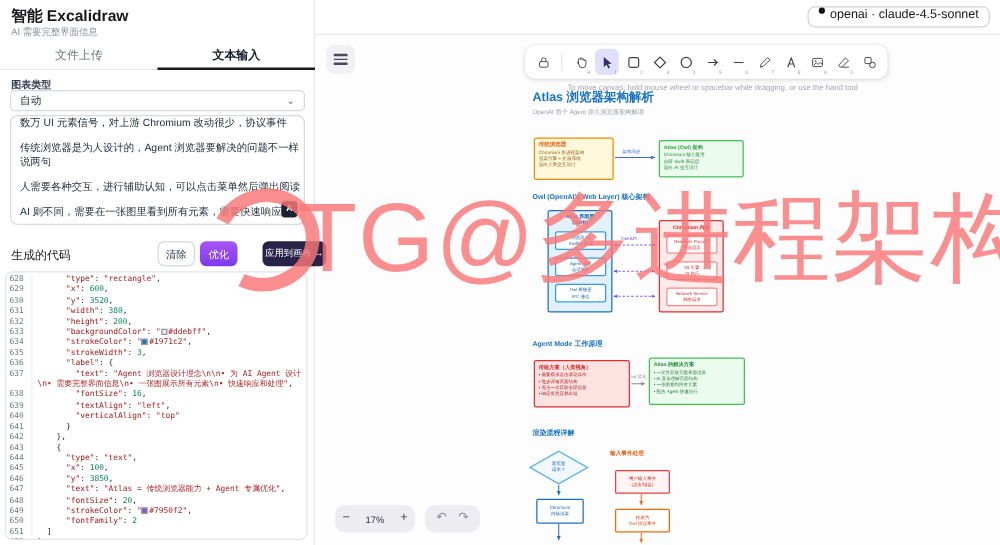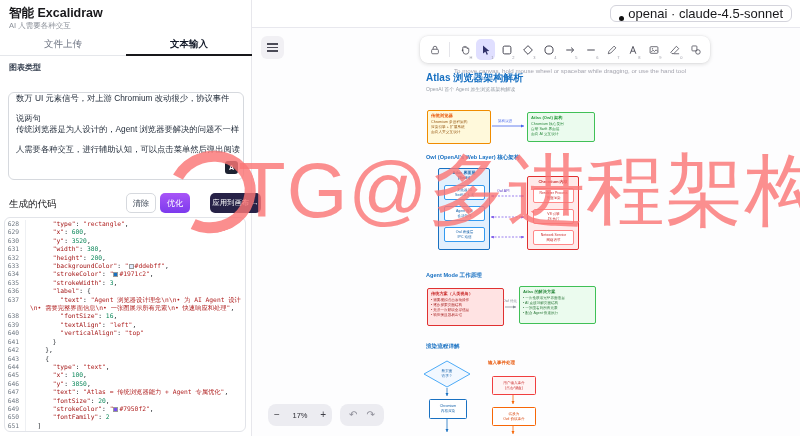--- a/index.html
+++ b/index.html
@@ -43,21 +43,21 @@
   .code-line .ln { width:20px; flex:0 0 20px; text-align:right; padding-right:6px; color:#6e7781; }
   .code-line .cc { white-space:pre-wrap; word-break:break-all; border-left:1px solid #eef0f3; padding-left:4px; flex:1; }
   .tk-k { color:#a31515; } .tk-s { color:#b02121; } .tk-n { color:#098658; } .tk-p { color:#24292f; }
   .swatch { display:inline-block; width:5px; height:5px; border:0.5px solid #999; margin-right:1px; vertical-align:middle; }
   .tk-c { color:#b02121; }
 
   
   #topbar { position:absolute; left:252px; top:0; width:548px; height:28px; background:#fff;
     border-bottom:1px solid #e8e8ee; z-index:4; }
   .model-pill { position:absolute; right:8px; top:5px; height:17px; border:1px solid #d4d4dc; border-radius:6px;
-    background:#fff; display:flex; align-items:flex-end; gap:4px; padding:0 8px; font-size:13px; color:#18181b; cursor:pointer; }
+    background:#fff; display:flex; align-items:flex-start; gap:4px; padding:0 8px; font-size:10px; color:#18181b; cursor:pointer; }
   .model-pill .dot { width:5px; height:5px; border-radius:50%; background:#111; }
   #canvas { position:absolute; left:252px; top:28px; width:548px; height:408px; background:#fdfdfe; }
   .hamburger { position:absolute; left:261px; top:36px; width:23px; height:23px; background:#f1f0f4;
     border-radius:6px; display:flex; flex-direction:column; gap:2px; align-items:center; justify-content:center; cursor:pointer; z-index:6; }
   .hamburger i { display:block; width:11px; height:1.6px; background:#4b4b57; }
   #toolbar { position:absolute; left:420px; top:36px; height:27px; background:#fff; border-radius:8px;
     box-shadow:0 1px 4px rgba(0,0,0,.14), 0 0 0 0.5px rgba(0,0,0,.04); display:flex; align-items:center;
     padding:0 5px; gap:2px; z-index:6; }
   .tool { width:19px; height:21px; border-radius:5px; display:flex; align-items:center; justify-content:center;
     position:relative; cursor:pointer; color:#43434f; }
@@ -124,38 +124,43 @@
 
   #arrow-layer { position:absolute; left:0; top:0; width:800px; height:436px; z-index:2; pointer-events:none; }
 </style>
 </head>
 <body>
 
 <div id="stage">
 
   <div id="sidebar">
     <div class="app-title">智能 Excalidraw</div>
-    <div class="app-subtitle">AI 人需要各种交互</div>
+    <div class="app-subtitle">AI 需要完整界面信息</div>
 
     <div class="tabs">
       <div class="tab">文件上传</div>
       <div class="tab active">文本输入</div>
     </div>
 
     <div class="field-label">图表类型</div>
+    <div class="select">
+      <span>自动</span>
+      <span class="chev">⌄</span>
+    </div>
 
     <div class="textarea">
       <div class="txt">
           <div>数万 UI 元素信号，对上游 Chromium 改动很少，协议事件</div>
           <div></div>
+          <div>传统浏览器是为人设计的，Agent 浏览器要解决的问题不一样</div>
           <div>说两句</div>
-          <div>传统浏览器是为人设计的，Agent 浏览器要解决的问题不一样</div>
           <div></div>
           <div>人需要各种交互，进行辅助认知，可以点击菜单然后弹出阅读</div>
           <div></div>
+          <div>AI 则不同，需要在一张图里看到所有元素，需要快速响应</div>
           <div></div>
         </div>
       <div class="ai-btn">A</div>
     </div>
 
     <div class="gen-row-label">生成的代码</div>
     <div class="btn btn-clear">清除</div>
     <div class="btn btn-opt">优化</div>
     <div class="btn btn-apply">应用到画布 →</div>
 

